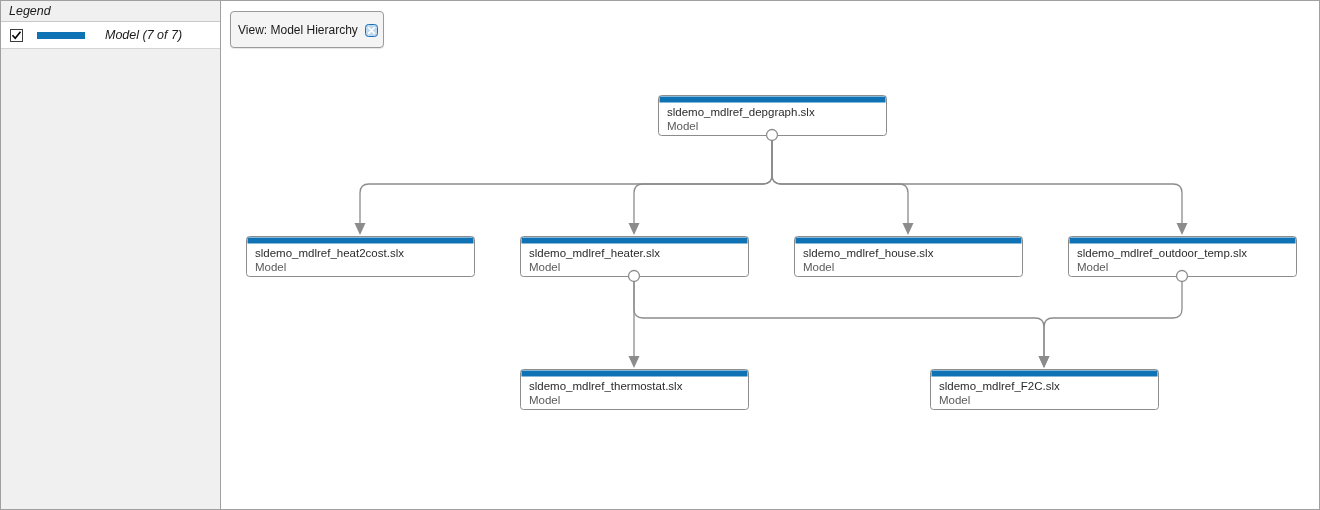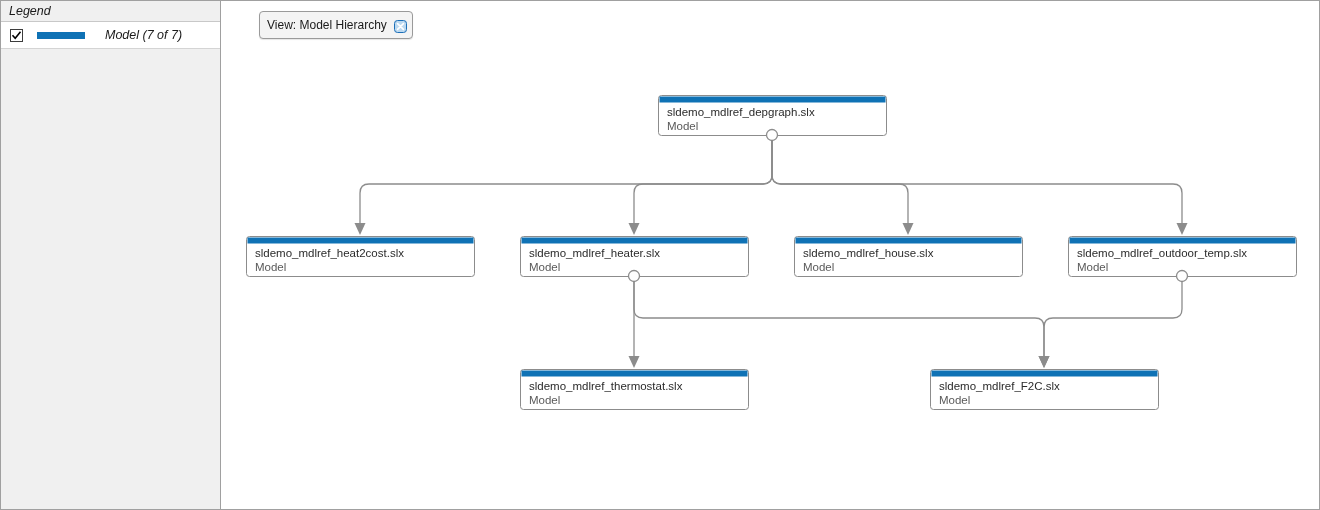--- a/index.html
+++ b/index.html
@@ -89,31 +89,30 @@
     height: 510px;
     background: #ffffff;
     overflow: hidden;
   }
 
   
   #view-chip {
     position: absolute;
     left: 8px;
     top: 10px;
-    height: 28px;
+    height: 37px;
     display: inline-flex;
     align-items: center;
     padding: 0 5px 0 7px;
     background: #f4f4f4;
     border: 1px solid #9a9a9a;
     border-radius: 4px;
     box-shadow: 0 1px 1px rgba(0,0,0,0.10);
     box-sizing: border-box;
     cursor: default;
-    margin-left: 29px;
   }
   #view-chip-label {
     font-size: 12px;
     color: #1a1a1a;
     white-space: nowrap;
   }
   #view-chip-close {
     margin-left: 7px;
     width: 13px;
     height: 13px;

